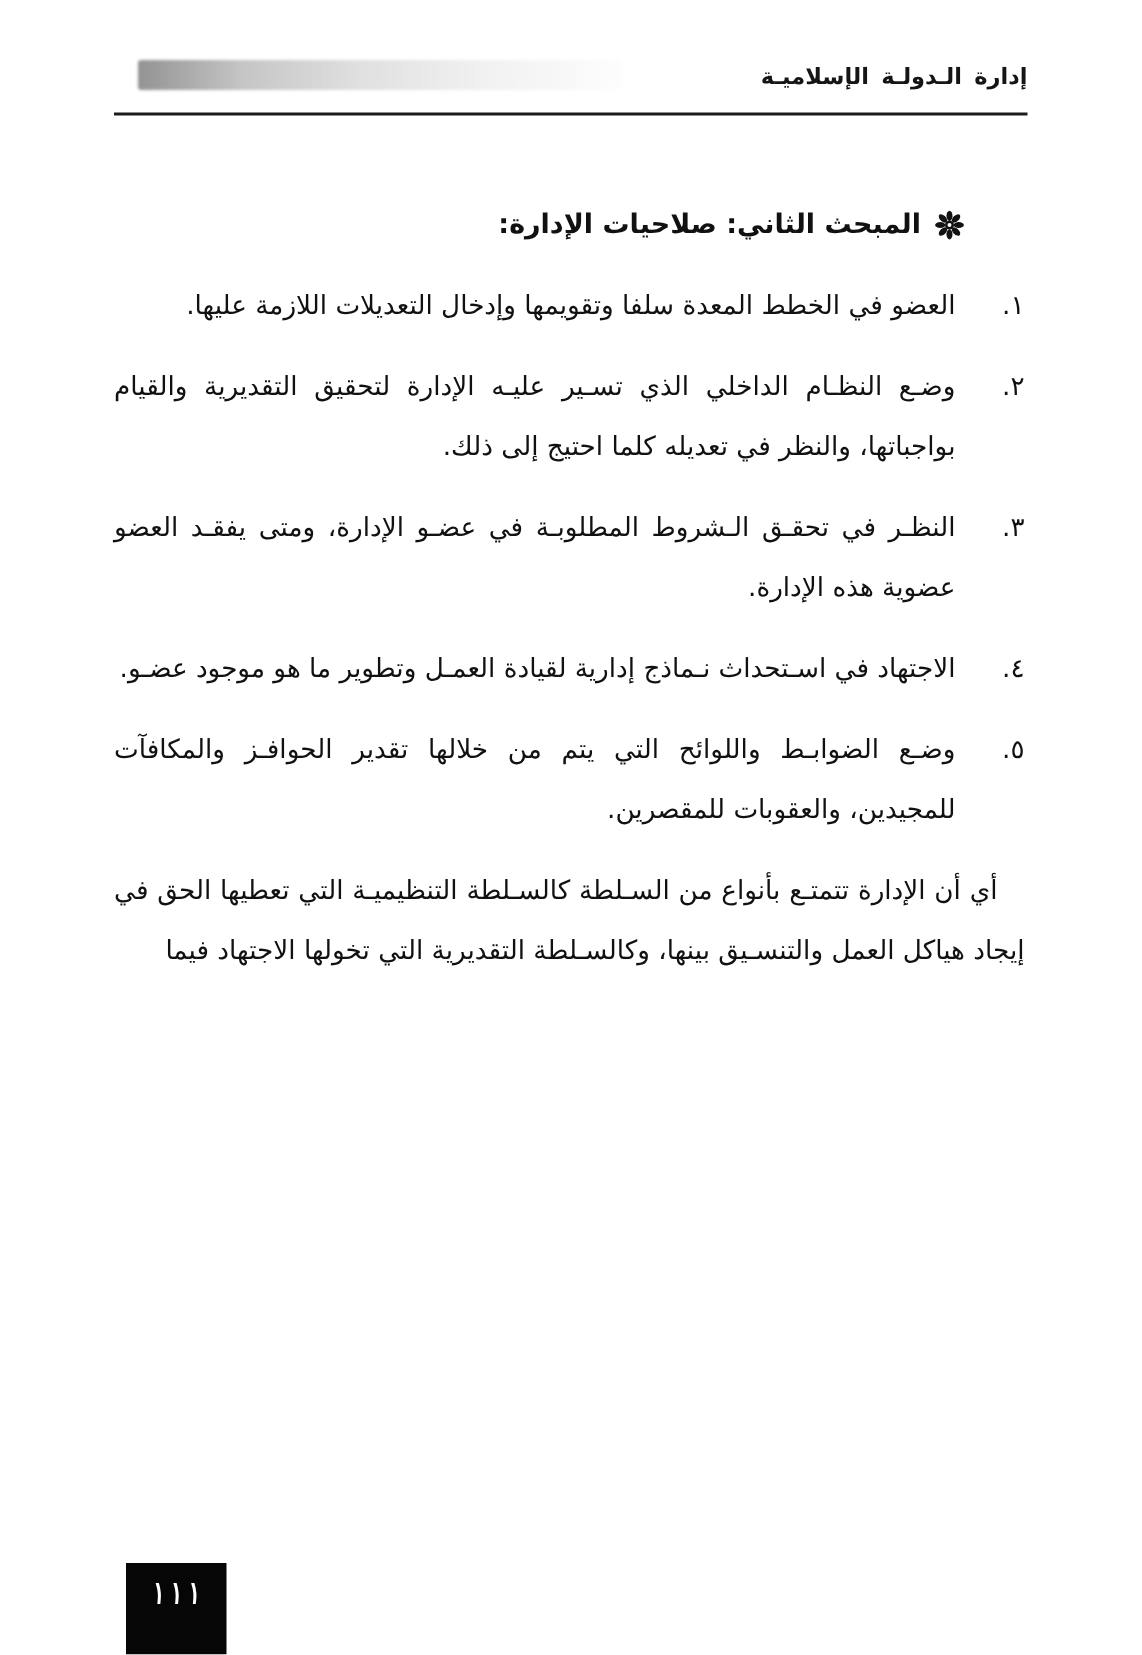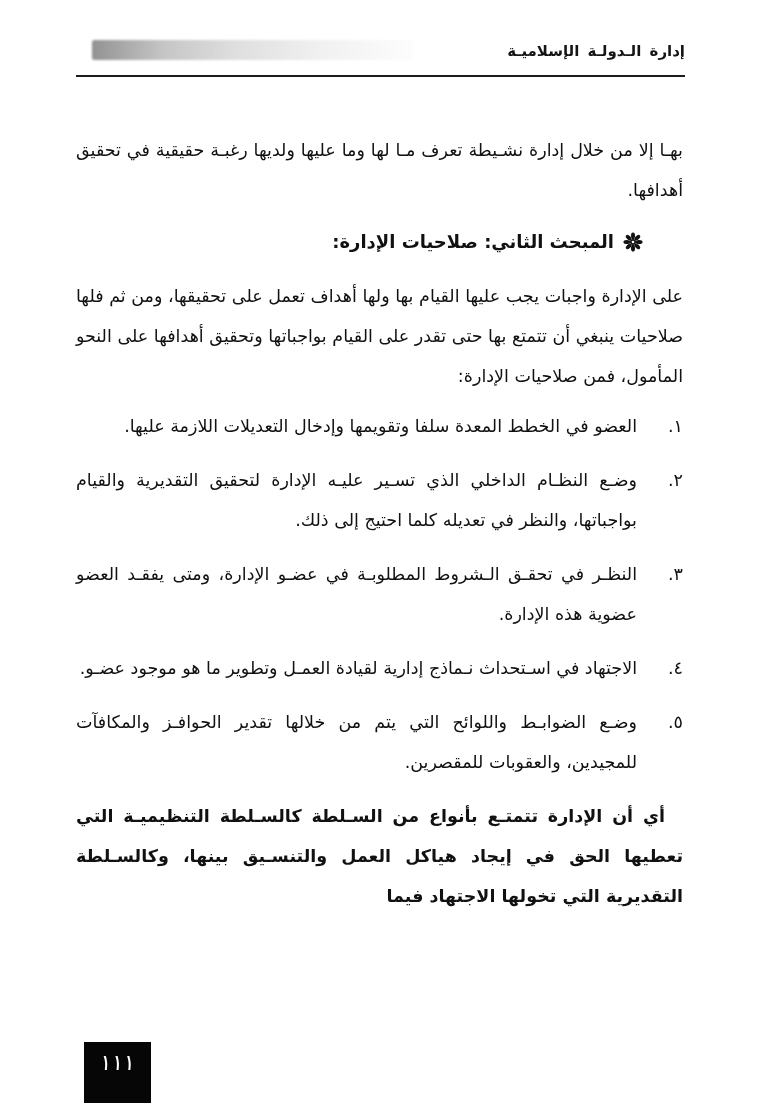--- a/index.html
+++ b/index.html
@@ -48,21 +48,21 @@
     position: absolute;
     top: 130px;
     right: 78px; left: 76px;
     font-size: 17.5px;
     line-height: 40px;
     text-align: justify;
   }
   .para { text-align: justify; }
   .para.intro  { margin-bottom: 12px; }
   .para.body   { margin-bottom: 10px; }
-  .para.closing { margin-top: 14px; text-indent: 18px; font-weight: bold; }
+  .para.closing { margin-top: 14px; text-indent: 18px; }
 
   .section-heading {
     display: flex;
     align-items: center;
     gap: 9px;
     margin: 0 40px 14px 0;
     font-size: 18px;
     font-weight: 700;
     line-height: 40px;
   }
@@ -106,21 +106,20 @@
 <div class="page">
 
   <div class="scan-smudge"></div>
 
   <div class="header-title">إدارة الـدولـة الإسلاميـة</div>
 
   <div class="header-rule"></div>
 
   <main class="content">
 
-    <p class="para intro">بهـا إلا من خلال إدارة نشـيطة تعرف مـا لها وما عليها ولديها رغبـة حقيقية في تحقيق أهدافها.</p>
 
     <h2 class="section-heading">
       <span class="ornament">
         <svg width="20" height="20" viewBox="0 0 24 24" aria-hidden="true">
           <g fill="#131313">
             <ellipse cx="12" cy="4.6" rx="2.4" ry="4.1"></ellipse>
             <ellipse cx="12" cy="4.6" rx="2.4" ry="4.1" transform="rotate(45 12 12)"></ellipse>
             <ellipse cx="12" cy="4.6" rx="2.4" ry="4.1" transform="rotate(90 12 12)"></ellipse>
             <ellipse cx="12" cy="4.6" rx="2.4" ry="4.1" transform="rotate(135 12 12)"></ellipse>
             <ellipse cx="12" cy="4.6" rx="2.4" ry="4.1" transform="rotate(180 12 12)"></ellipse>
@@ -128,21 +127,20 @@
             <ellipse cx="12" cy="4.6" rx="2.4" ry="4.1" transform="rotate(270 12 12)"></ellipse>
             <ellipse cx="12" cy="4.6" rx="2.4" ry="4.1" transform="rotate(315 12 12)"></ellipse>
           </g>
           <circle cx="12" cy="12" r="3.6" fill="#131313"></circle>
           <circle cx="12" cy="12" r="1.6" fill="#ffffff"></circle>
         </svg>
       </span>
       <span class="heading-text">المبحث الثاني: صلاحيات الإدارة:</span>
     </h2>
 
-    <p class="para body">على الإدارة واجبات يجب عليها القيام بها ولها أهداف تعمل على تحقيقها، ومن ثم فلها صلاحيات ينبغي أن تتمتع بها حتى تقدر على القيام بواجباتها وتحقيق أهدافها على النحو المأمول، فمن صلاحيات الإدارة:</p>
 
     <ol class="num-list">
       <li class="list-item">
         <span class="list-num">١.</span>
         <span class="list-text">العضو في الخطط المعدة سلفا وتقويمها وإدخال التعديلات اللازمة عليها.</span>
       </li>
       <li class="list-item">
         <span class="list-num">٢.</span>
         <span class="list-text">وضـع النظـام الداخلي الذي تسـير عليـه الإدارة لتحقيق التقديرية والقيام بواجباتها، والنظر في تعديله كلما احتيج إلى ذلك.</span>
       </li>

